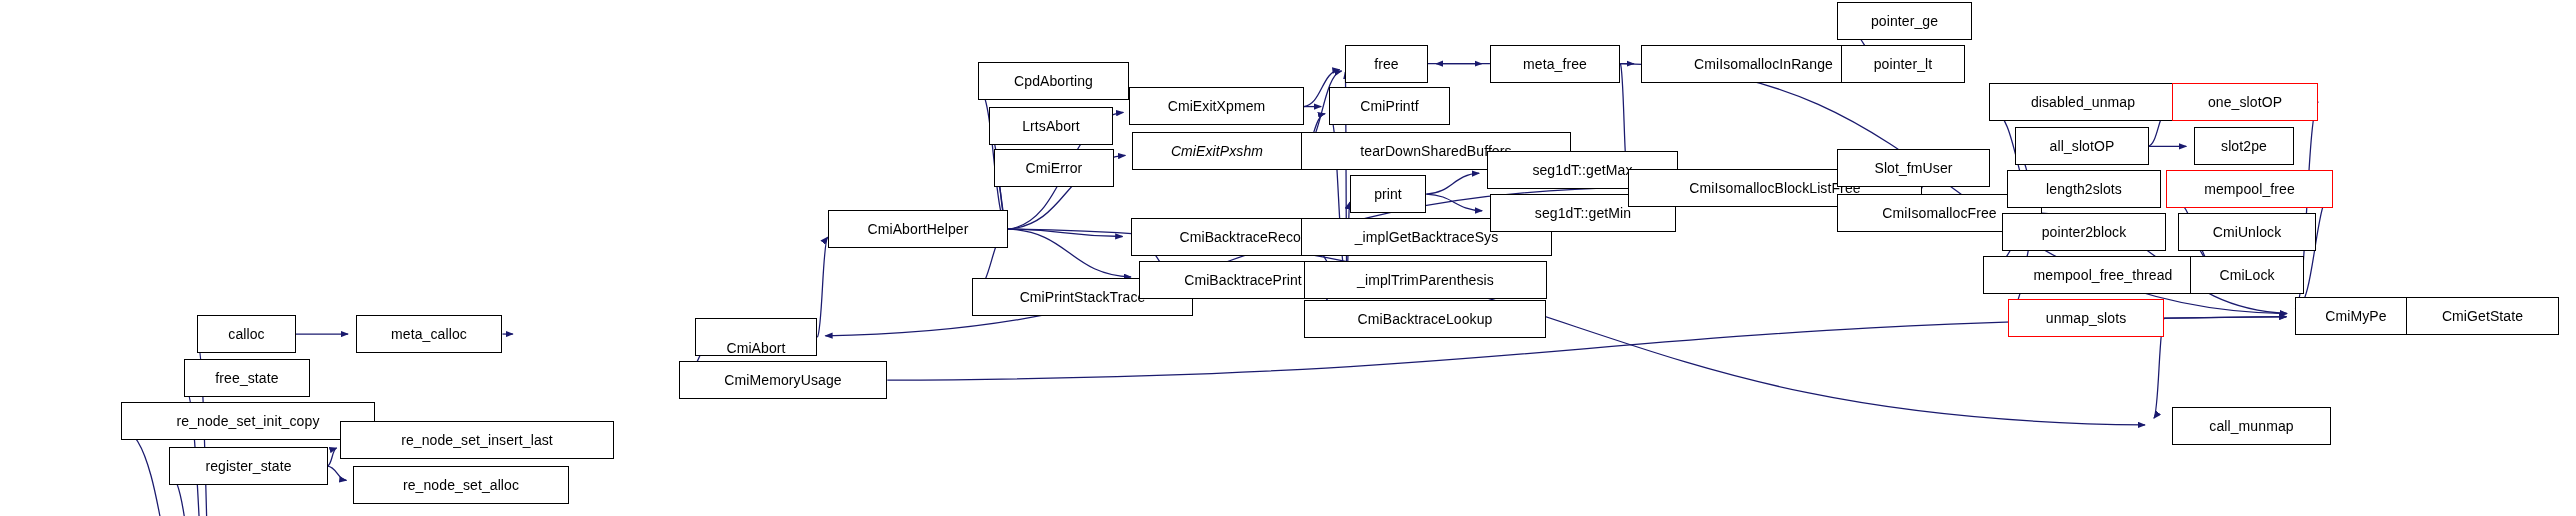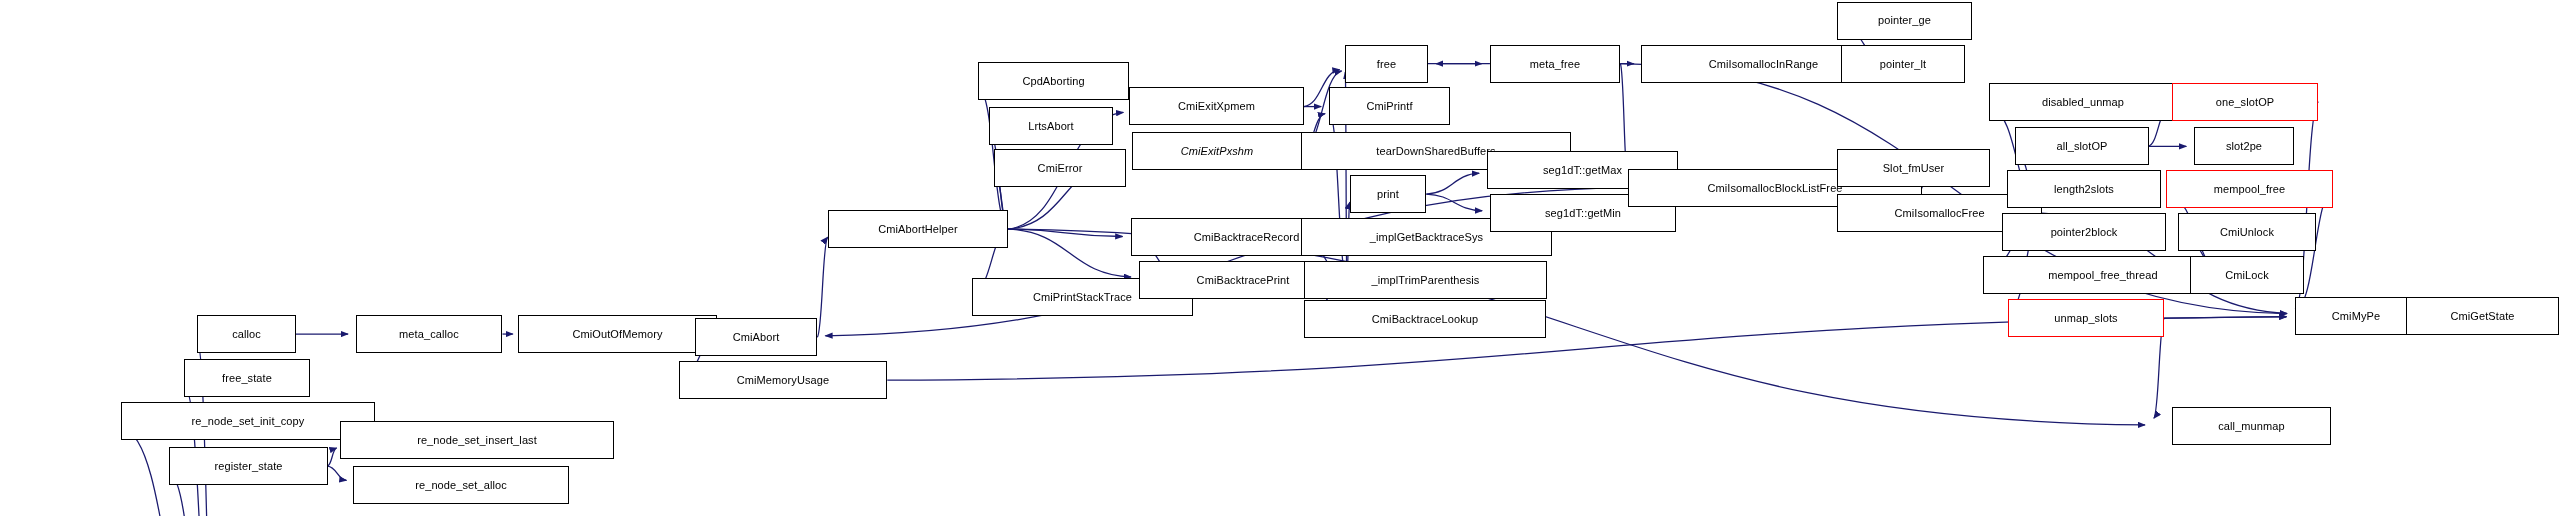--- a/index.html
+++ b/index.html
@@ -29,21 +29,21 @@
     top: 0;
     width: 2576px;
     height: 517px;
   }
   .node {
     position: absolute;
     box-sizing: border-box;
     border: 0.9px solid #000000;
     background: #ffffff;
     color: #000000;
-    font-size: 11px;
+    font-size: 14px;
     line-height: 1;
     display: flex;
     align-items: center;
     justify-content: center;
     white-space: nowrap;
     letter-spacing: 0.1px;
   }
   .node.red {
     border-color: #ff0000;
   }
@@ -143,39 +143,36 @@
       </div>
       <div class="node" style="left: 340px; top: 421px; width: 274px; height: 38px;">
         <span class="node-label">re_node_set_insert_last</span>
       </div>
       <div class="node" style="left: 353px; top: 466px; width: 216px; height: 38px;">
         <span class="node-label">re_node_set_alloc</span>
       </div>
       <div class="node" style="left: 356px; top: 315px; width: 146px; height: 38px;">
         <span class="node-label">meta_calloc</span>
       </div>
-      <div class="node" style="left: 518px; top: 315px; width: 199px; height: 38px;">
-        <span class="node-label">CmiOutOfMemory</span>
-      </div>
-      <div class="node" style="left: 695px; top: 318px; width: 122px; height: 38px;">
+      <div class="node" style="left: 695px; top: 318px; width: 122px; height: 38px; align-items: flex-end;">
         <span class="node-label">CmiAbort</span>
       </div>
       <div class="node" style="left: 679px; top: 361px; width: 208px; height: 38px;">
         <span class="node-label">CmiMemoryUsage</span>
       </div>
       <div class="node" style="left: 828px; top: 210px; width: 180px; height: 38px;">
         <span class="node-label">CmiAbortHelper</span>
       </div>
       <div class="node" style="left: 978px; top: 62px; width: 151px; height: 38px;">
         <span class="node-label">CpdAborting</span>
       </div>
       <div class="node" style="left: 989px; top: 107px; width: 124px; height: 38px;">
         <span class="node-label">LrtsAbort</span>
       </div>
-      <div class="node" style="left: 994px; top: 149px; width: 132px; height: 38px;">
+      <div class="node" style="left: 994px; top: 149px; width: 120px; height: 38px;">
         <span class="node-label">CmiError</span>
       </div>
       <div class="node" style="left: 972px; top: 278px; width: 221px; height: 38px;">
         <span class="node-label">CmiPrintStackTrace</span>
       </div>
       <div class="node" style="left: 1129px; top: 87px; width: 175px; height: 38px;">
         <span class="node-label">CmiExitXpmem</span>
       </div>
       <div class="node" style="left: 1132px; top: 132px; width: 170px; height: 38px; font-style: italic;">
         <span class="node-label">CmiExitPxshm</span>

